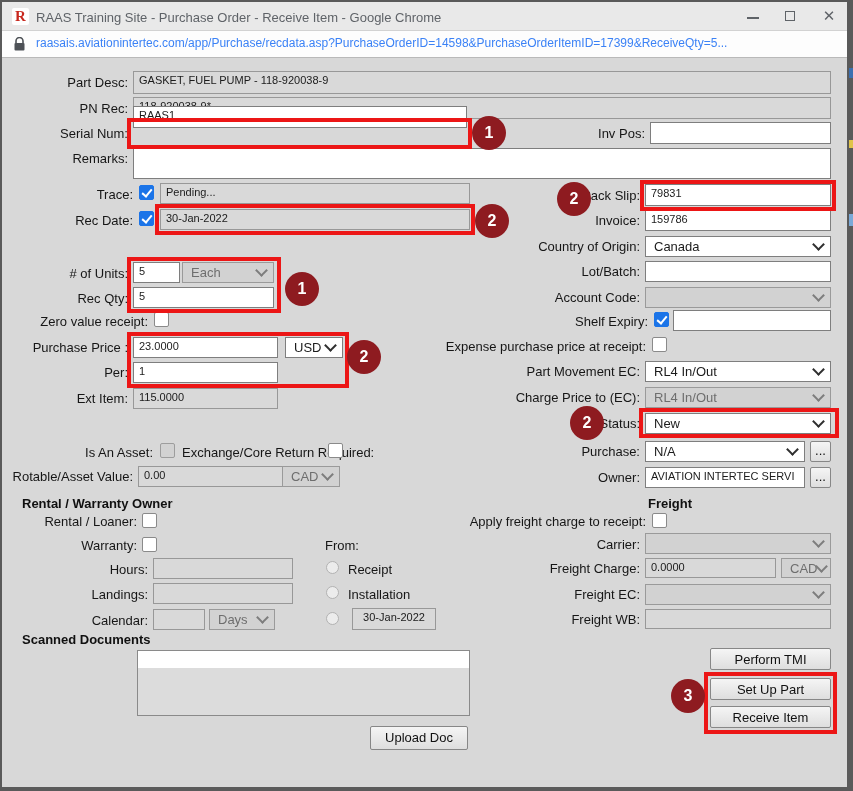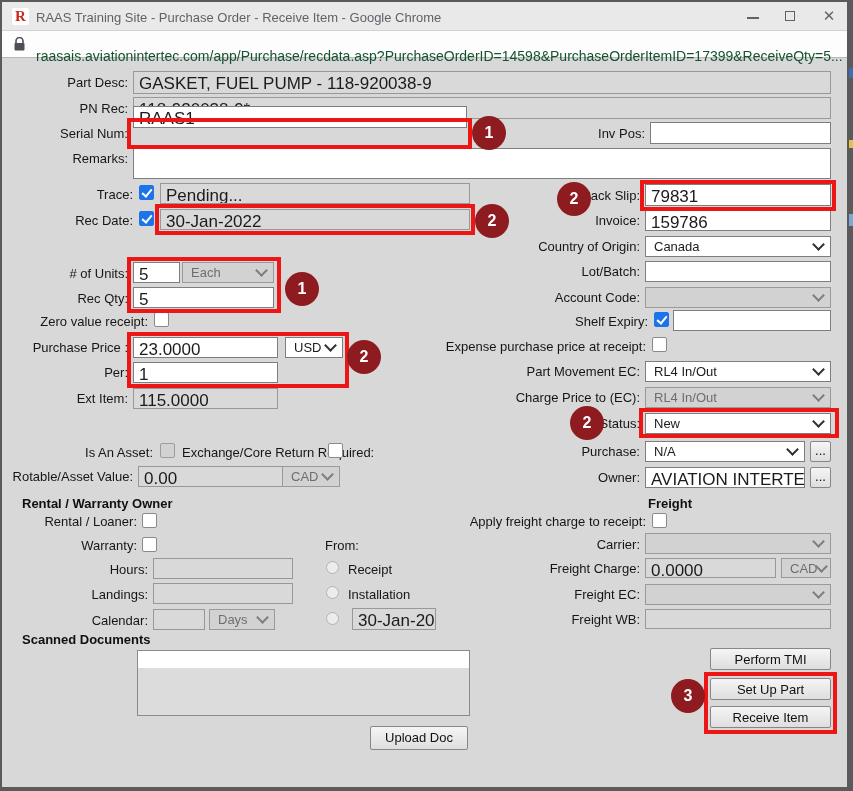--- a/index.html
+++ b/index.html
@@ -10,27 +10,27 @@
   
   .titlebar{position:absolute;left:2px;top:2px;width:845px;height:28px;background:#e9e9e9;border-bottom:1px solid #d2d2d2;z-index:2;}
   .logo{position:absolute;left:10px;top:6px;width:17px;height:17px;background:#fff;border-radius:2px;
         color:#c8281e;font:bold 15px "Liberation Serif",serif;text-align:center;line-height:17px;}
   .wtitle{position:absolute;left:34px;top:8px;font-size:13px;color:#5f6368;white-space:nowrap;}
   .winbtn{position:absolute;top:0;width:34px;height:28px;}
   .ic-min{position:absolute;left:734px;} .ic-min::after{content:"";position:absolute;left:11px;top:15px;width:12px;height:2px;background:#5f6368;}
   .ic-max{position:absolute;left:772px;} .ic-max::after{content:"";position:absolute;left:11px;top:9px;width:10px;height:10px;border:1.5px solid #5f6368;box-sizing:border-box;}
   .ic-cls{position:absolute;left:810px;color:#5f6368;font-size:15px;text-align:center;line-height:28px;}
   .urlbar{position:absolute;left:2px;top:31px;width:845px;height:26px;background:#fdfdfd;border-bottom:1px solid #b9b9b9;z-index:2;}
-  .url{position:absolute;left:34px;top:17px;font-size:14px;color:#14532d;white-space:nowrap;}
+  .url{position:absolute;left:34px;top:5px;font-size:12px;color:#3b82f6;white-space:nowrap;}
   
   .lbl{position:absolute;font-size:13px;color:#161616;text-align:right;white-space:nowrap;z-index:2;}
   .lbl.la{text-align:left;}
   .sect{position:absolute;font-size:13px;font-weight:bold;color:#101010;z-index:2;}
   .fld{position:absolute;box-sizing:border-box;background:#fff;border:1px solid #7e7e7e;
-       font-size:17px;color:#1b1b1b;padding:2px 5px;overflow:hidden;white-space:nowrap;z-index:2;}
+       font-size:11px;color:#1b1b1b;padding:2px 5px;overflow:hidden;white-space:nowrap;z-index:2;}
   .fld.dis{background:#d9d9d9;border-color:#989898;}
   .fld.ctr{text-align:center;}
   .sel{position:absolute;box-sizing:border-box;background:#fff;border:1px solid #7e7e7e;
        font-size:13px;color:#1b1b1b;display:flex;align-items:center;justify-content:space-between;
        padding:0 7px 0 8px;z-index:2;}
   .sel.dis{background:#d2d2d2;color:#6e6e6e;border-color:#9a9a9a;}
   .chev{width:7px;height:7px;border-right:2px solid #2f2f2f;border-bottom:2px solid #2f2f2f;
         transform:rotate(45deg);margin-top:-4px;flex:0 0 auto;}
   .sel.dis .chev{border-color:#7d7d7d;}
   .cb{position:absolute;width:15px;height:15px;box-sizing:border-box;background:#fff;border:1px solid #8a8a8a;border-radius:2px;z-index:2;}

